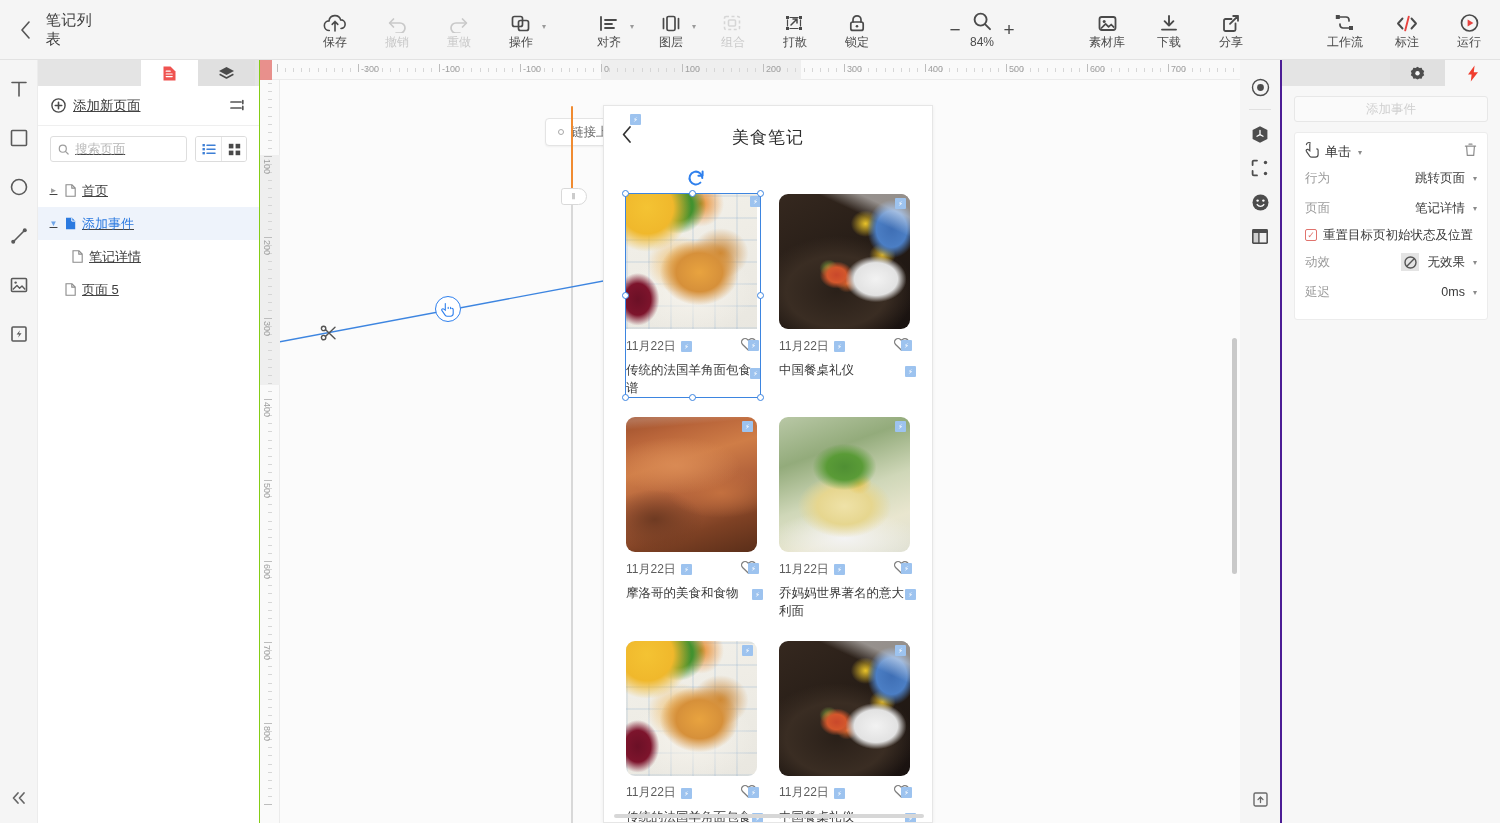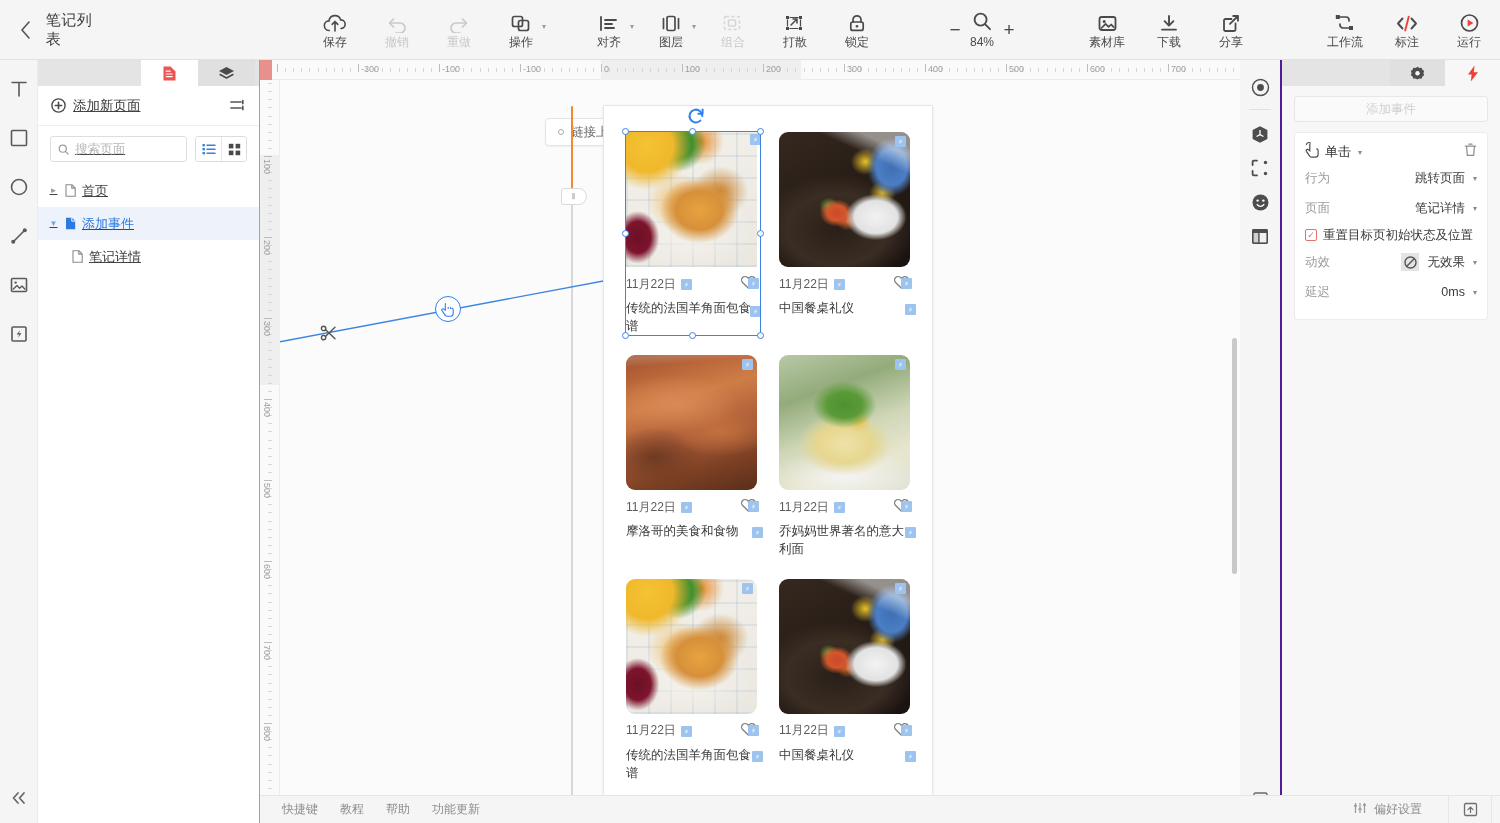--- a/index.html
+++ b/index.html
@@ -599,20 +599,30 @@
         <span>添加事件</span>
       </div>
       <div class="pgrow child">
         <span class="fico">
           <svg width="11" height="13" viewBox="0 0 11 13" fill="none">
               <path d="M1 .8h6l3.2 3.2v8.2H1z" stroke="#8a8a8a" stroke-width="1.1" fill="none"></path>
               <path d="M6.8 .9v3.2h3.2" stroke="#8a8a8a" stroke-width="1.1" fill="none"></path>
             </svg>
         </span>
         <span>笔记详情</span>
+      </div>
+      <div class="pgrow">
+        <span class="twist"></span>
+        <span class="fico">
+          <svg width="11" height="13" viewBox="0 0 11 13" fill="none">
+              <path d="M1 .8h6l3.2 3.2v8.2H1z" stroke="#8a8a8a" stroke-width="1.1" fill="none"></path>
+              <path d="M6.8 .9v3.2h3.2" stroke="#8a8a8a" stroke-width="1.1" fill="none"></path>
+            </svg>
+        </span>
+        <span>页面 5</span>
       </div>
     </div>
   </div>
 
   <div class="canvas">
     <div class="ruler-h" id="rulerH">
       <div class="redsq"></div>
       <div class="hl" style="left:341px;width:200px;"></div>
     <div class="rt maj" style="left: 17px;"></div>
         <div class="rt" style="left: 25.1px;"></div>
@@ -869,20 +879,29 @@
       </div>
       <div class="scissor" style="left:40px;top:244px;">
         <svg width="18" height="18" viewBox="0 0 18 18" fill="none">
           <circle cx="3.6" cy="13.6" r="2.2" stroke="#545454" stroke-width="1.4"></circle>
           <circle cx="3.6" cy="4.4" r="2.2" stroke="#545454" stroke-width="1.4"></circle>
           <path d="M5.4 12.4 15 3.2M5.4 5.6 15 14.8" stroke="#545454" stroke-width="1.4" stroke-linecap="round"></path>
         </svg>
       </div>
 
       <div class="phone">
+        <div class="ph-title">
+          <div class="ph-back">
+            <svg width="10" height="17" viewBox="0 0 10 17" fill="none">
+                <path d="M8 1 1.6 8.5 8 16" stroke="#333" stroke-width="1.7" stroke-linecap="round" stroke-linejoin="round"></path>
+              </svg>
+          </div>
+          <span class="badge lt" style="left:26px;top:8px;">⚡</span>
+          <div class="t">美食笔记</div>
+        </div>
 
         <div style="position:relative;height:26px;">
           <div style="position:absolute;left:82px;top:0;color:#2f80ed;">
             <svg width="20" height="20" viewBox="0 0 20 20" fill="none">
               <path d="M16.3 10a6.4 6.4 0 1 0-1.9 4.6" stroke="#2f80ed" stroke-width="2" stroke-linecap="round" fill="none"></path>
               <path d="M16.6 3.6v4.2h-4.2" stroke="#2f80ed" stroke-width="2" stroke-linecap="round" stroke-linejoin="round" fill="none"></path>
             </svg>
           </div>
         </div>
 
@@ -1137,41 +1156,14 @@
       <div class="prow">
         <span class="k">延迟</span>
         <span class="v">
           <span>0ms</span>
           <span class="cr">▾</span>
         </span>
       </div>
     </div>
   </div>
 
-  <div class="botbar">
-    <div class="bl">
-      <a>快捷键</a>
-      <a>教程</a>
-      <a>帮助</a>
-      <a>功能更新</a>
-    </div>
-    <div class="br">
-      <div class="pref">
-        <span>
-          <svg width="14" height="12" viewBox="0 0 14 12" fill="none">
-            <path d="M2.5 1v10M7 1v10M11.5 1v10" stroke="#9a9a9a" stroke-width="1.2"></path>
-            <rect x="1" y="3" width="3" height="1.6" fill="#9a9a9a"></rect>
-            <rect x="5.5" y="6.4" width="3" height="1.6" fill="#9a9a9a"></rect>
-            <rect x="10" y="2.2" width="3" height="1.6" fill="#9a9a9a"></rect>
-          </svg>
-        </span>
-        <span>偏好设置</span>
-      </div>
-      <div class="trashbtn">
-        <svg width="17" height="17" viewBox="0 0 17 17" fill="none">
-          <rect x="2.5" y="2.5" width="12" height="12" rx="1.2" stroke="#6f6f6f" stroke-width="1.3"></rect>
-          <path d="M6 8.6 8.5 6l2.5 2.6M8.5 6.2v5.2" stroke="#6f6f6f" stroke-width="1.2" stroke-linecap="round" fill="none"></path>
-        </svg>
-      </div>
-    </div>
-  </div>
 
 </div>
 
 </body></html>

